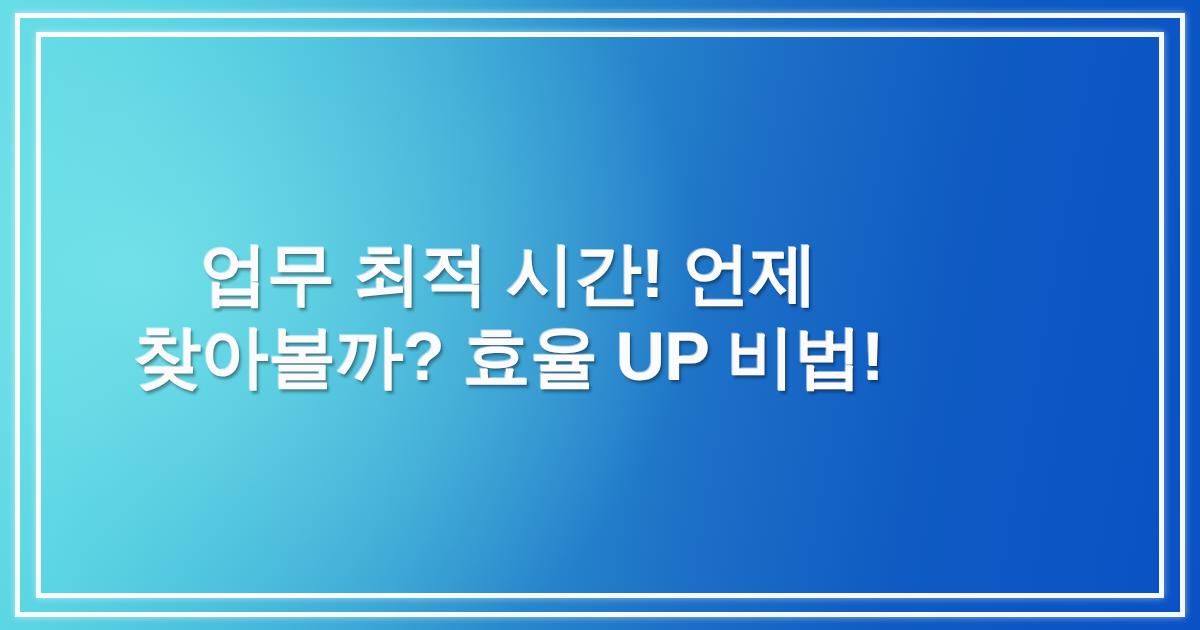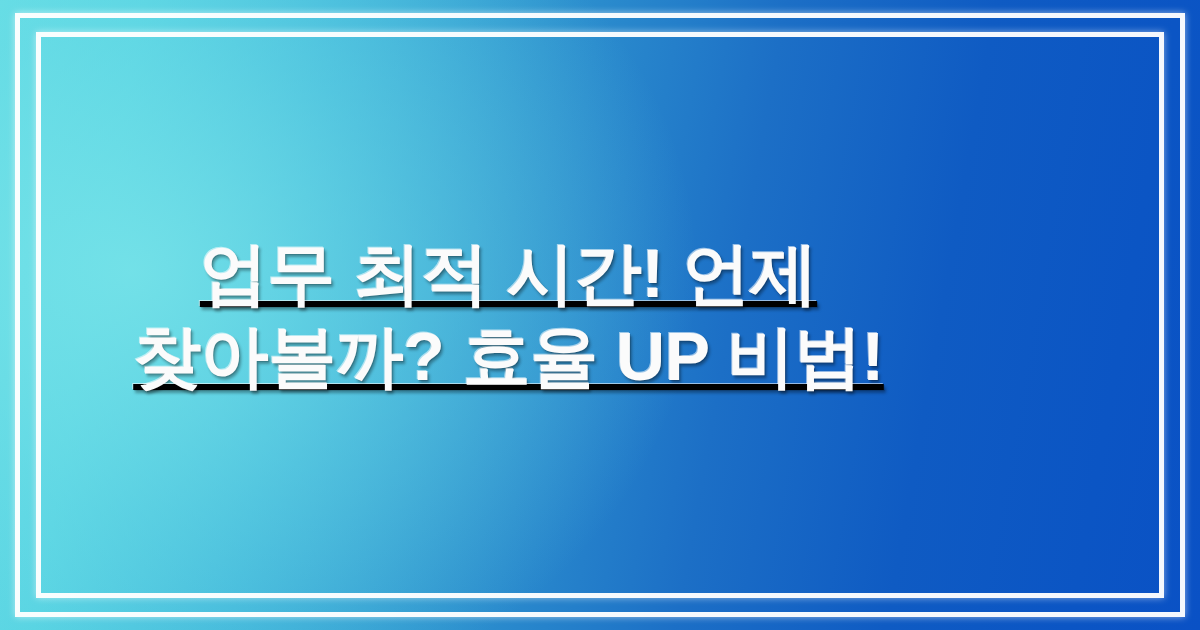--- a/index.html
+++ b/index.html
@@ -76,21 +76,20 @@
     position: absolute;
     left: 0;
     top: 0;
     width: 1017px;
     height: 630px;
     display: flex;
     align-items: center;
     justify-content: center;
     padding: 0 120px;
     box-sizing: border-box;
-    text-decoration: underline;
   }
 
   #title-text {
     margin: 0;
     width: 100%;
     text-align: center;
     color: #FBFBFB;
     font-family: "Liberation Sans", "DejaVu Sans", sans-serif;
     font-weight: 700;
     font-size: 68px;

